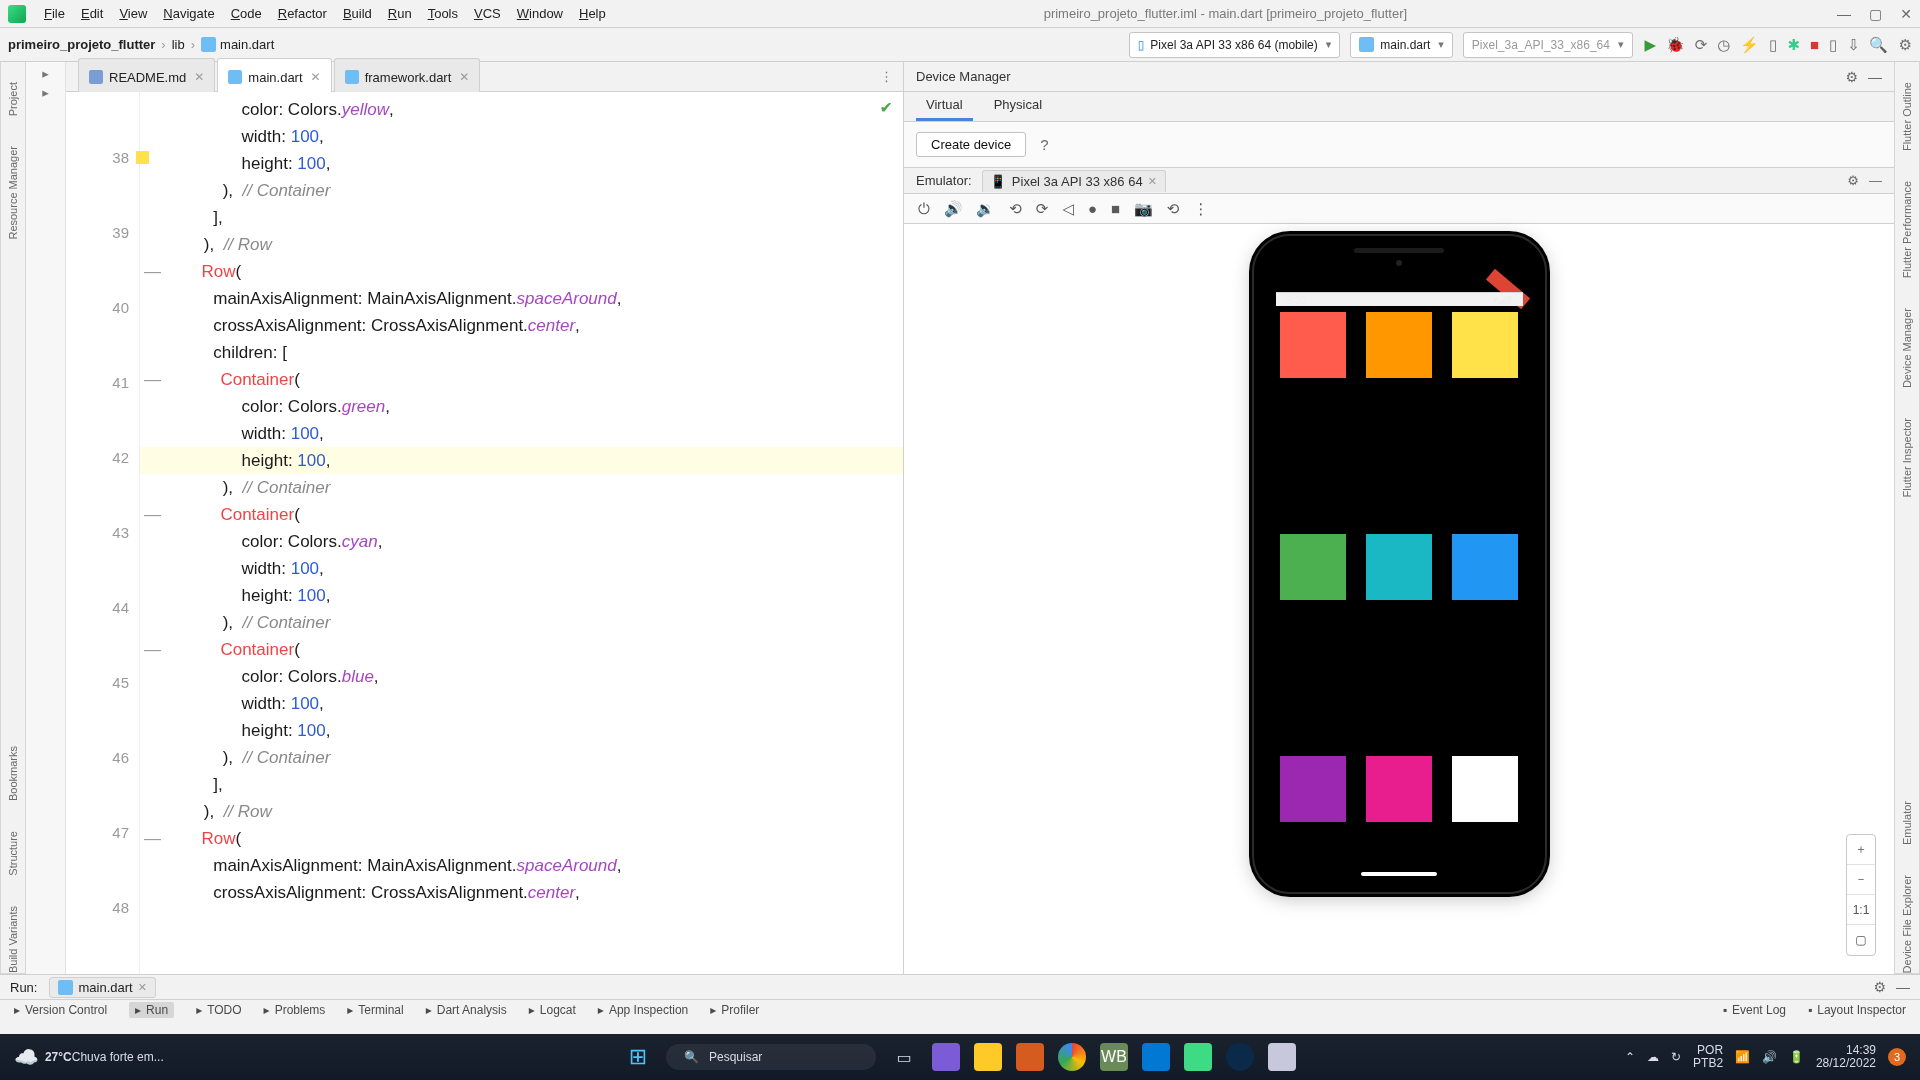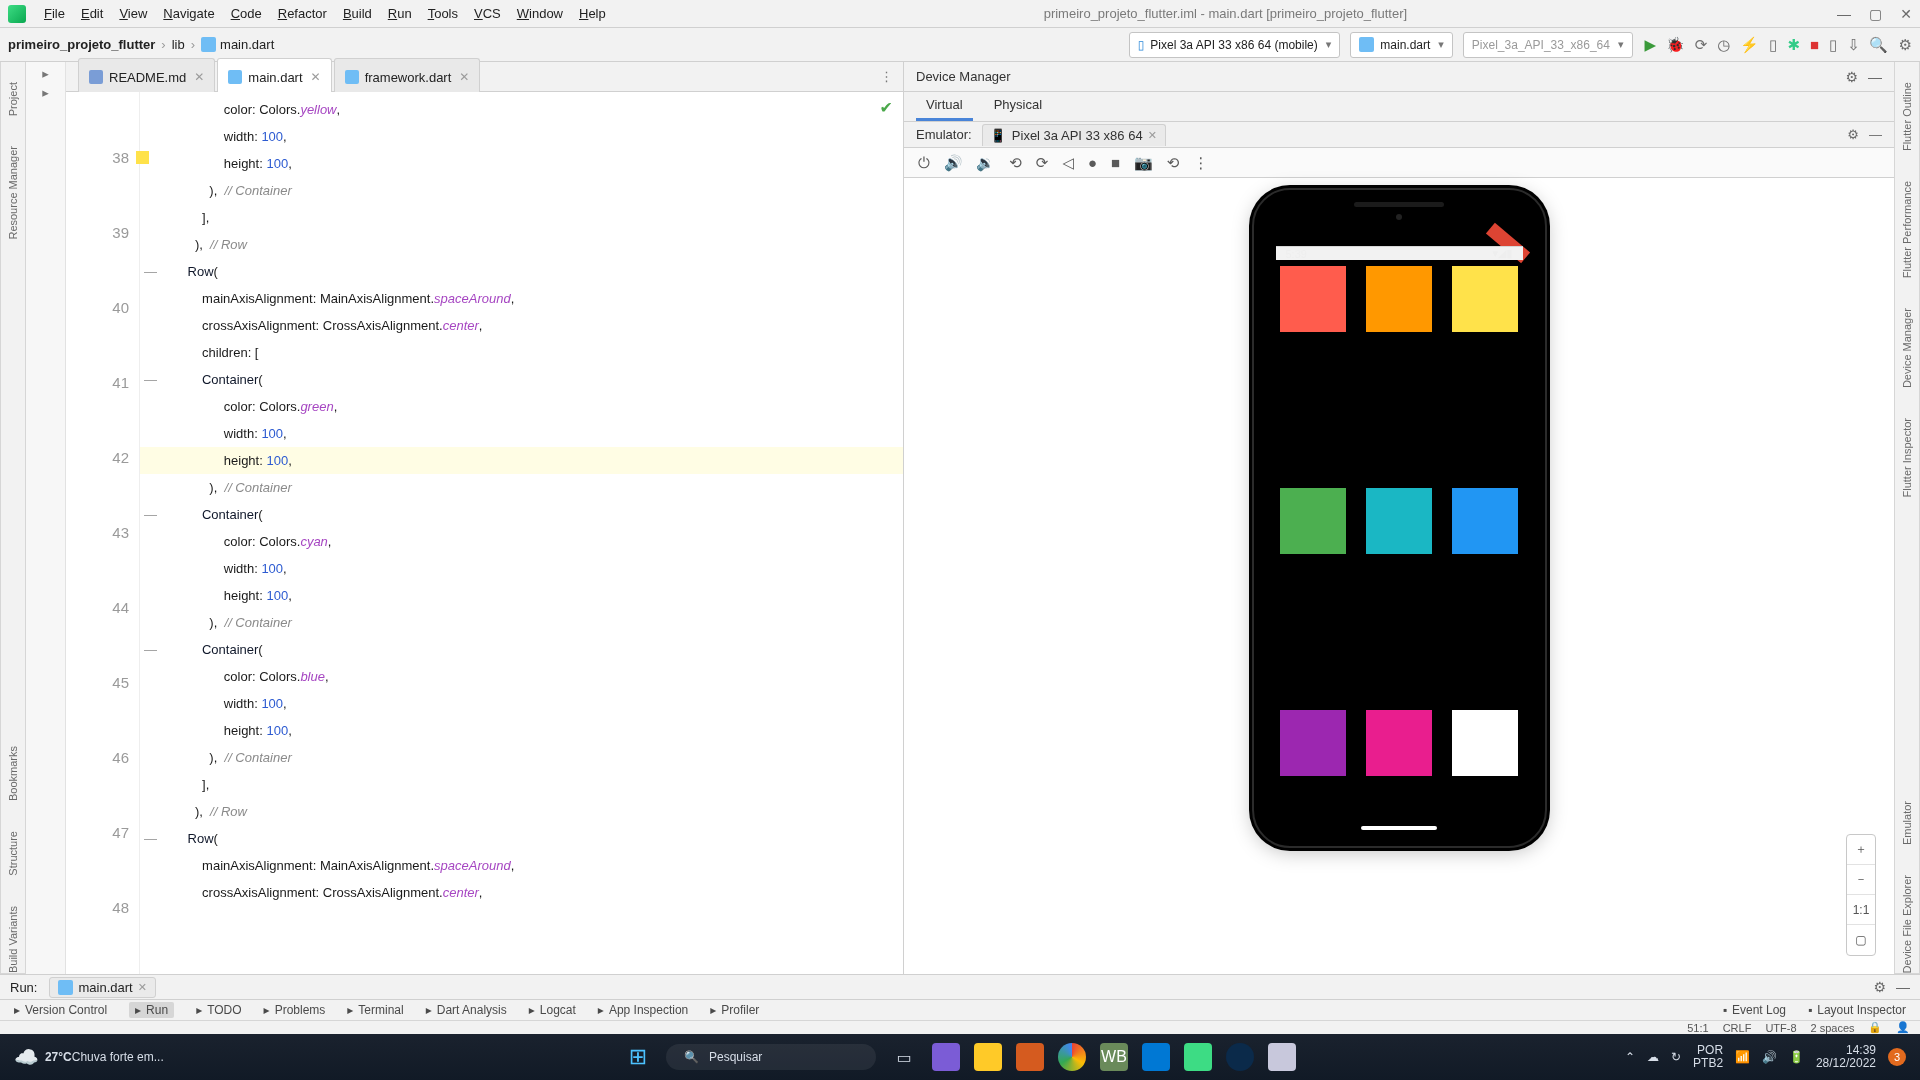--- a/index.html
+++ b/index.html
@@ -40,24 +40,24 @@
 .tab .x { color:#9a9a9a; font-size:12px; margin-left:2px; }
 .tab .ic { width:14px; height:14px; border-radius:2px; background:#6fbdf5; }
 .tab .ic.md { background:#7a9dd6; }
 .tabs .more { position:absolute; right:10px; color:#777; }
 
 .codewrap { flex:1; display:flex; overflow:hidden; position:relative; background:#fff; }
 .foldcol { width:22px; background:#fff; }
 .gutter { width:52px; background:#fff; text-align:right; padding-right:10px; color:#9a9a9a; font-family:"JetBrains Mono",Consolas,monospace; font-size:15px; line-height:27px; padding-top:4px; border-right:1px solid #eee; }
 .gutter .gl { height:27px; position:relative;margin-top:48px; }
 .gutter .sw { position:absolute; left:48px; top:7px; width:13px; height:13px; }
-.codelines { flex:1; font-family:"JetBrains Mono",Consolas,monospace; font-size:13px; line-height:27px; padding:4px 0 0 26px; white-space:pre; color:#1a1a1a; position:relative; }
+.codelines { flex:1; font-family:"JetBrains Mono",Consolas,monospace; font-size:17px; line-height:27px; padding:4px 0 0 26px; white-space:pre; color:#1a1a1a; position:relative; }
 .codelines .hl { position:absolute; left:0; right:0; height:27px; background:#fffde4; z-index:0; }
 .codelines .ln { position:relative; z-index:1; height:27px; }
-.kw { color:#0f172a; }
+.kw { color:#ef4444; }
 .prop { color:#a646c2; font-style:italic; }
 .num { color:#2d5bd1; }
 .com { color:#8a8a8a; font-style:italic; }
 .collapse { color:#9a9a9a; margin-left:-22px; letter-spacing:-1px; }
 .checkmark { position:absolute; right:10px; top:6px; color:#4aa84a; font-size:16px; }
 
 
 .devpane { width:990px; background:#f2f2f2; display:flex; flex-direction:column; }
 .dev-hdr { height:30px; display:flex; align-items:center; padding:0 12px; background:#f2f2f2; border-bottom:1px solid #d0d0d0; font-size:13px; color:#333; }
 .dev-hdr .icons { margin-left:auto; display:flex; gap:10px; color:#6a6a6a; font-size:14px; }
@@ -265,20 +265,24 @@
         <span>Device Manager</span>
         <div class="icons">
             <span>⚙</span>
             <span>—</span>
           </div>
       </div>
       <div class="dev-tabs">
         <div class="dev-tab active">Virtual</div>
         <div class="dev-tab">Physical</div>
       </div>
+      <div class="dev-row">
+        <button class="btn">Create device</button>
+        <span class="q">?</span>
+      </div>
       <div class="emu-bar">
         <span>Emulator:</span>
         <div class="etab">
             <span>📱</span>
             <span>Pixel 3a API 33 x86 64</span>
             <span class="x">✕</span>
           </div>
         <div style="flex:1"></div>
         <span style="color:#6a6a6a">⚙</span>
         <span style="color:#6a6a6a">—</span>
@@ -366,28 +370,20 @@
       <div class="titem"><span>▸</span>Dart Analysis</div>
       <div class="titem"><span>▸</span>Logcat</div>
       <div class="titem"><span>▸</span>App Inspection</div>
       <div class="titem"><span>▸</span>Profiler</div>
       <div class="right">
         <div class="titem"><span>▪</span>Event Log</div>
         <div class="titem"><span>▪</span>Layout Inspector</div>
       </div>
     </div>
 
-  <div class="status" style="bottom:0;height:14px">
-    <span>51:1</span>
-    <span>CRLF</span>
-    <span>UTF-8</span>
-    <span>2 spaces</span>
-    <span>🔒</span>
-    <span>👤</span>
-  </div>
 
 </div>
 
 <div class="taskbar">
   <span style="font-size:20px">☁️</span>
   <div class="weather">
     <b>27°C</b>
       <span>Chuva forte em...</span>
   </div>
   <div class="apps">

